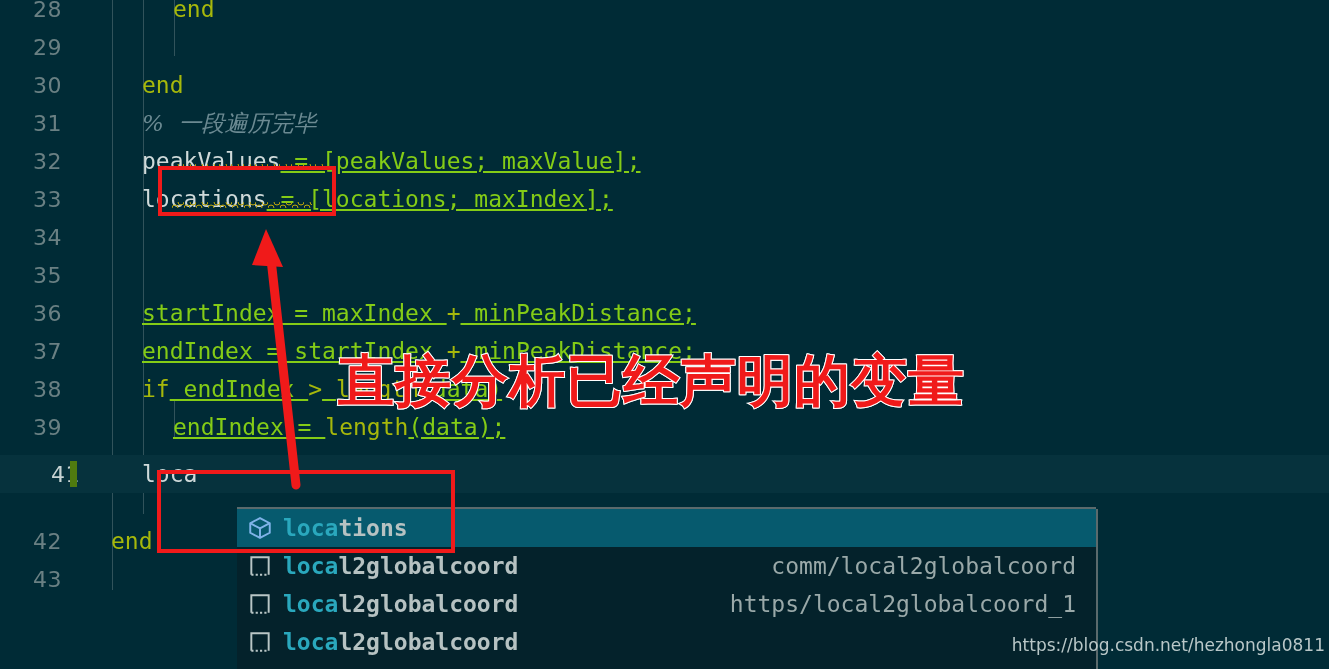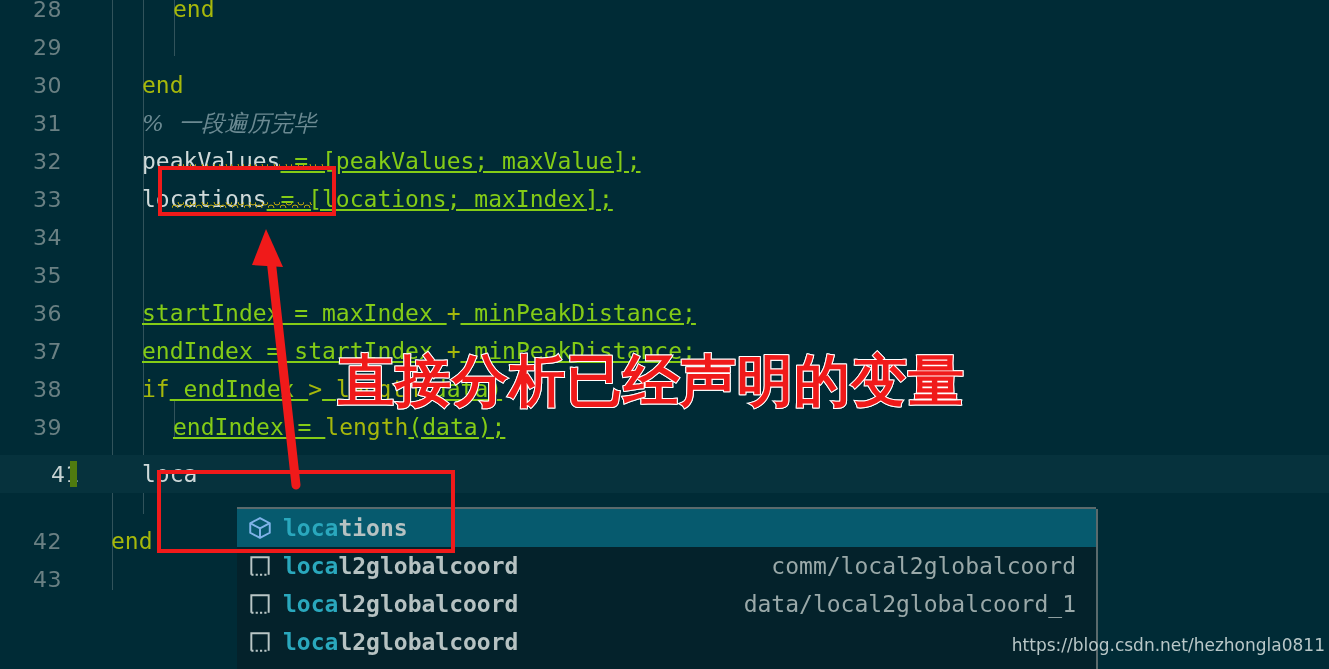--- a/index.html
+++ b/index.html
@@ -210,21 +210,21 @@
       <div class="sdetail">comm/local2globalcoord</div>
     </div>
     <div class="srow" style="top: 76px;">
       <div class="sicon">
         <svg width="26" height="26" viewBox="0 0 24 24" fill="none" stroke="#b9c6c6" stroke-width="1.8">
           <path d="M4 20V4h16v16"></path>
           <path d="M4 20h16" stroke-dasharray="2 2"></path>
         </svg>
       </div>
       <div class="slabel"><span class="m">loca</span><span>l2globalcoord</span></div>
-      <div class="sdetail">data/local2globalcoord_1</div>
+      <div class="sdetail">https/local2globalcoord_1</div>
     </div>
     <div class="srow" style="top: 114px;">
       <div class="sicon">
         <svg width="26" height="26" viewBox="0 0 24 24" fill="none" stroke="#b9c6c6" stroke-width="1.8">
           <path d="M4 20V4h16v16"></path>
           <path d="M4 20h16" stroke-dasharray="2 2"></path>
         </svg>
       </div>
       <div class="slabel"><span class="m">loca</span><span>l2globalcoord</span></div>
     </div>

